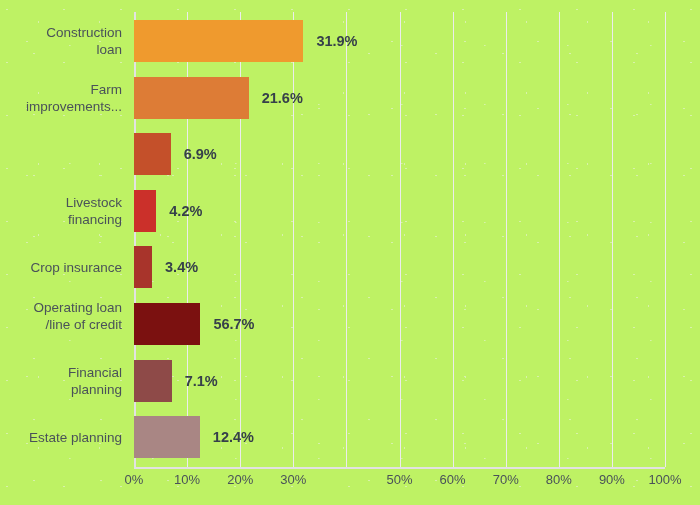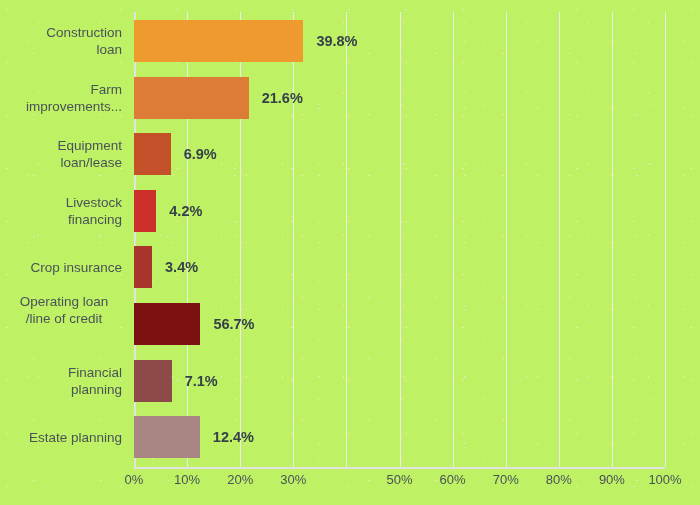--- a/index.html
+++ b/index.html
@@ -135,26 +135,24 @@
 
 <div id="chart-root">
 
   <div id="paper-texture"></div>
 
   <div id="category-labels">
       <div class="cat-label" style="top: 12px;">Construction
 loan</div>
       <div class="cat-label" style="top: 68.6px;">Farm
 improvements...</div>
-      <div class="cat-label" style="top: 125.2px;">Equipment
-loan/lease</div>
       <div class="cat-label" style="top: 181.8px;">Livestock
 financing</div>
       <div class="cat-label" style="top: 246.9px;">Crop insurance</div>
-      <div class="cat-label" style="top: 281px; text-align: center;">Operating loan
+      <div class="cat-label" style="top: 287px;">Operating loan
 /line of credit</div>
       <div class="cat-label" style="top: 416.7px;">Estate planning</div>
       <div class="cat-label" style="top: 351.6px;">Financial
 planning</div>
     </div>
 
   <div class="plot-area" id="plot-area">
     <div id="gridlines">
         <div class="gridline" style="left: 53.1px;"></div>
         <div class="gridline" style="left: 106.2px;"></div>
@@ -165,21 +163,21 @@
         <div class="gridline" style="left: 371.7px;"></div>
         <div class="gridline" style="left: 424.8px;"></div>
         <div class="gridline" style="left: 477.9px;"></div>
         <div class="gridline" style="left: 531px;"></div>
       </div>
     <div class="axis-line-y"></div>
     <div class="axis-line-x"></div>
     <div id="bars">
         <div class="bar-row" style="top: 8px;">
           <div class="bar" title="31.9%" style="width: 169.389px; background: rgb(239, 154, 46);"></div>
-          <div class="bar-value" style="left: 182.389px;">39.8%</div>
+          <div class="bar-value" style="left: 182.389px;">31.9%</div>
         </div>
         <div class="bar-row" style="top: 64.6px;">
           <div class="bar" title="21.6%" style="width: 114.696px; background: rgb(221, 124, 54);"></div>
           <div class="bar-value" style="left: 127.696px;">21.6%</div>
         </div>
         <div class="bar-row" style="top: 121.2px;">
           <div class="bar" title="6.9%" style="width: 36.639px; background: rgb(196, 80, 42);"></div>
           <div class="bar-value" style="left: 49.639px;">6.9%</div>
         </div>
         <div class="bar-row" style="top: 177.8px;">

